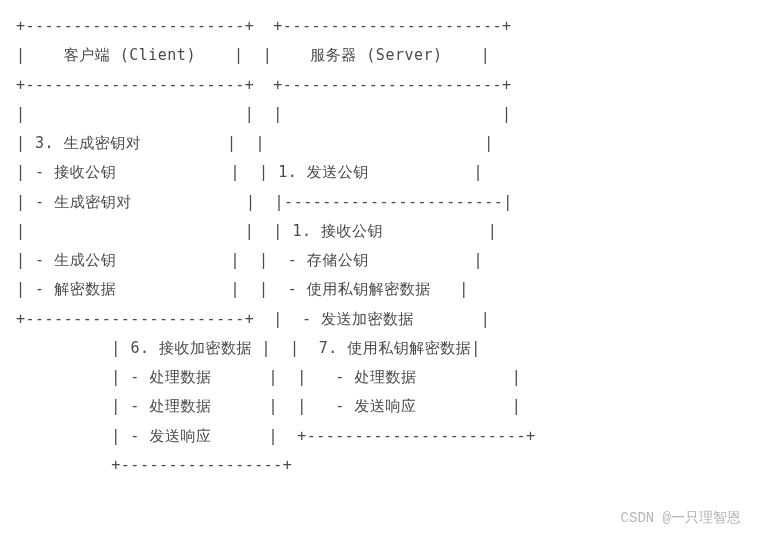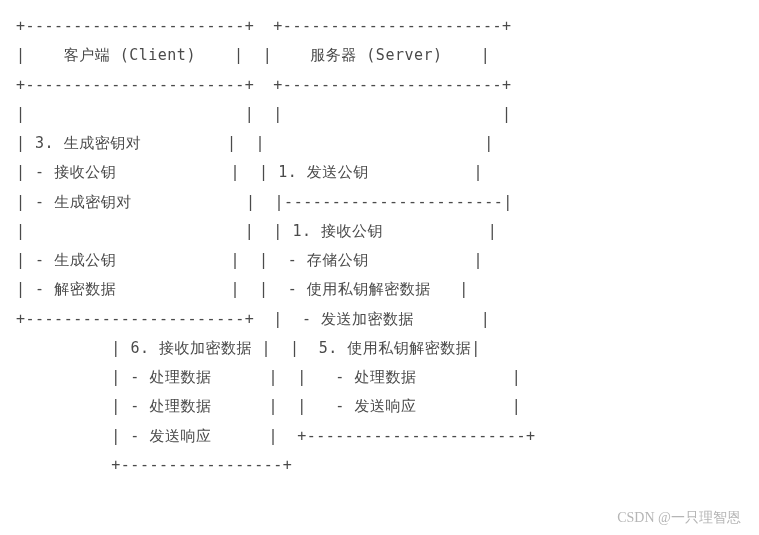--- a/index.html
+++ b/index.html
@@ -18,36 +18,36 @@
       color: #4a4a4a;
       white-space: pre;
       letter-spacing: 0.5px;
     }
     .watermark {
       position: absolute;
       right: 18px;
       bottom: 8px;
       color: rgba(120,120,120,0.55);
       font-size: 14px;
-      font-family: Liberation Serif, serif;
+      font-family: Liberation Mono, monospace;
     }
   </style>
 </head>
 <body>
 
 <pre>+-----------------------+  +-----------------------+
 |    <span>客户端 (Client)</span>    |  |    <span>服务器 (Server)</span>    |
 +-----------------------+  +-----------------------+
 |                       |  |                       |
 | <span>3. 生成密钥对</span>         |  |                       |
 | - <span>接收公钥</span>            |  | <span>1. 发送公钥</span>           |
 | - <span>生成密钥对</span>            |  |-----------------------|
 |                       |  | <span>1. 接收公钥</span>           |
 | - <span>生成公钥</span>            |  |  - <span>存储公钥</span>           |
 | - <span>解密数据</span>            |  |  - <span>使用私钥解密数据</span>   |
 +-----------------------+  |  - <span>发送加密数据</span>       |
-          | <span>6. 接收加密数据</span> |  |  <span>5. 使用私钥解密数据</span>|
+          | <span>6. 接收加密数据</span> |  |  <span>7. 使用私钥解密数据</span>|
           | - <span>处理数据</span>      |  |   - <span>处理数据</span>          |
           | - <span>处理数据</span>      |  |   - <span>发送响应</span>          |
           | - <span>发送响应</span>      |  +-----------------------+
           +-----------------+</pre>
 
 <div class="watermark">CSDN @一只理智恩</div>
 
 </body></html>

